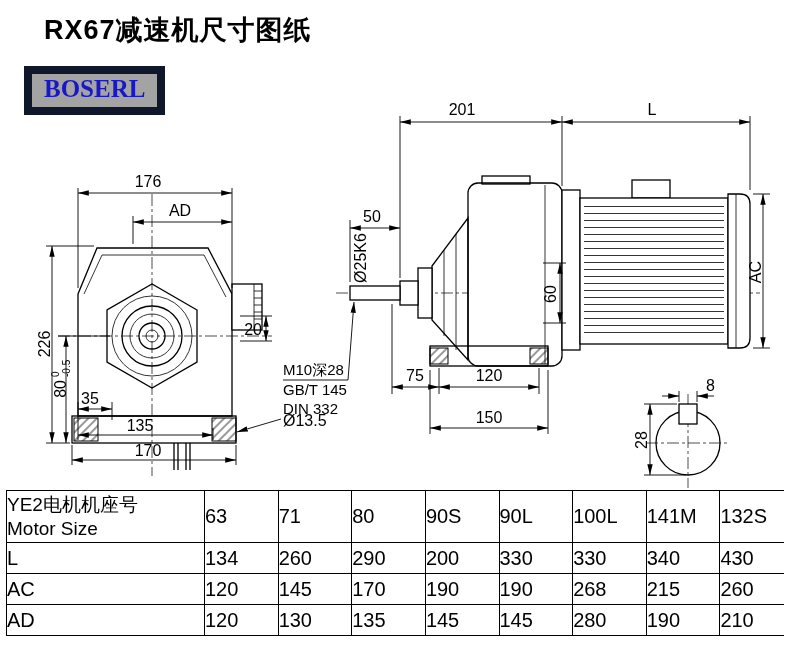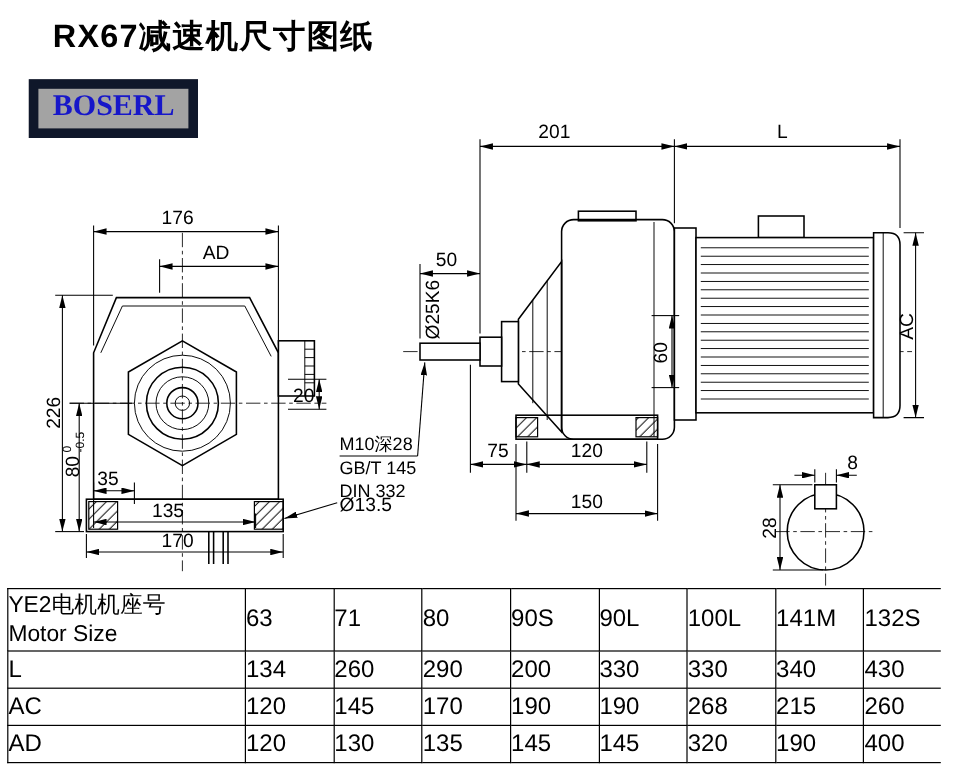--- a/index.html
+++ b/index.html
@@ -259,20 +259,20 @@
         <td>215</td>
         <td>260</td>
       </tr>
       <tr>
         <td class="lab">AD</td>
         <td>120</td>
         <td>130</td>
         <td>135</td>
         <td>145</td>
         <td>145</td>
-        <td>320</td>
+        <td>280</td>
         <td>190</td>
-        <td>400</td>
+        <td>210</td>
       </tr>
     </tbody>
   </table>
 
 </div>
 
 </body></html>

